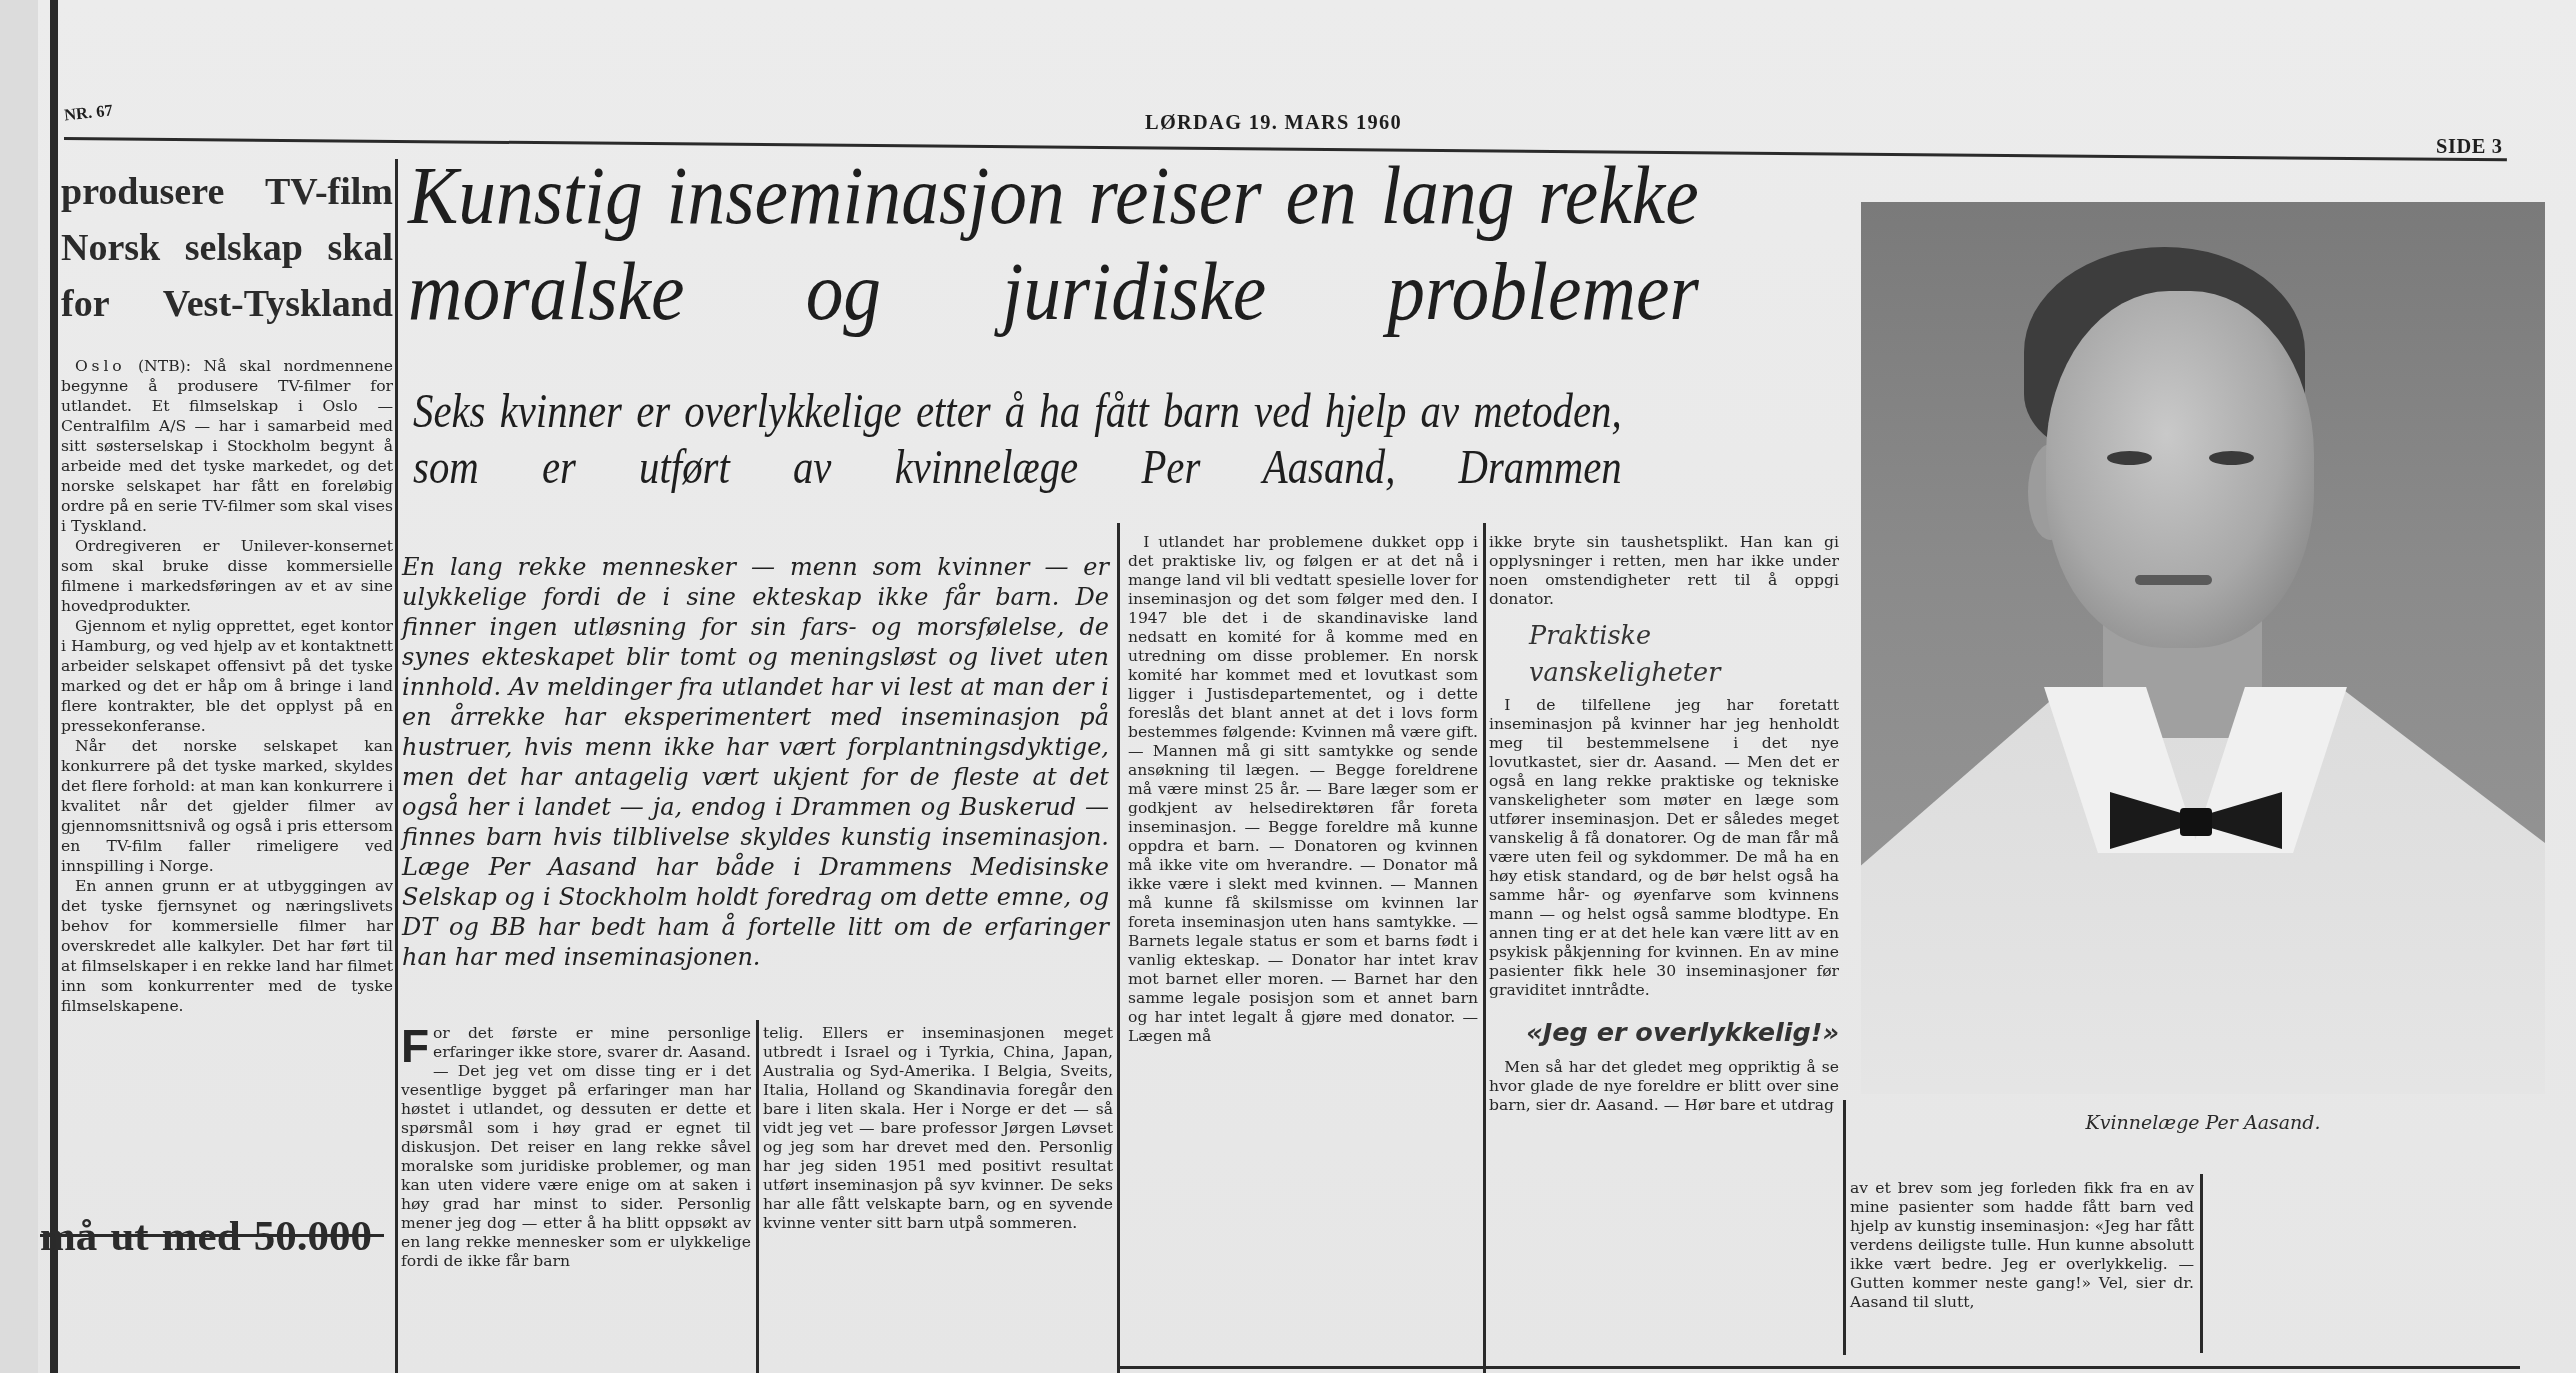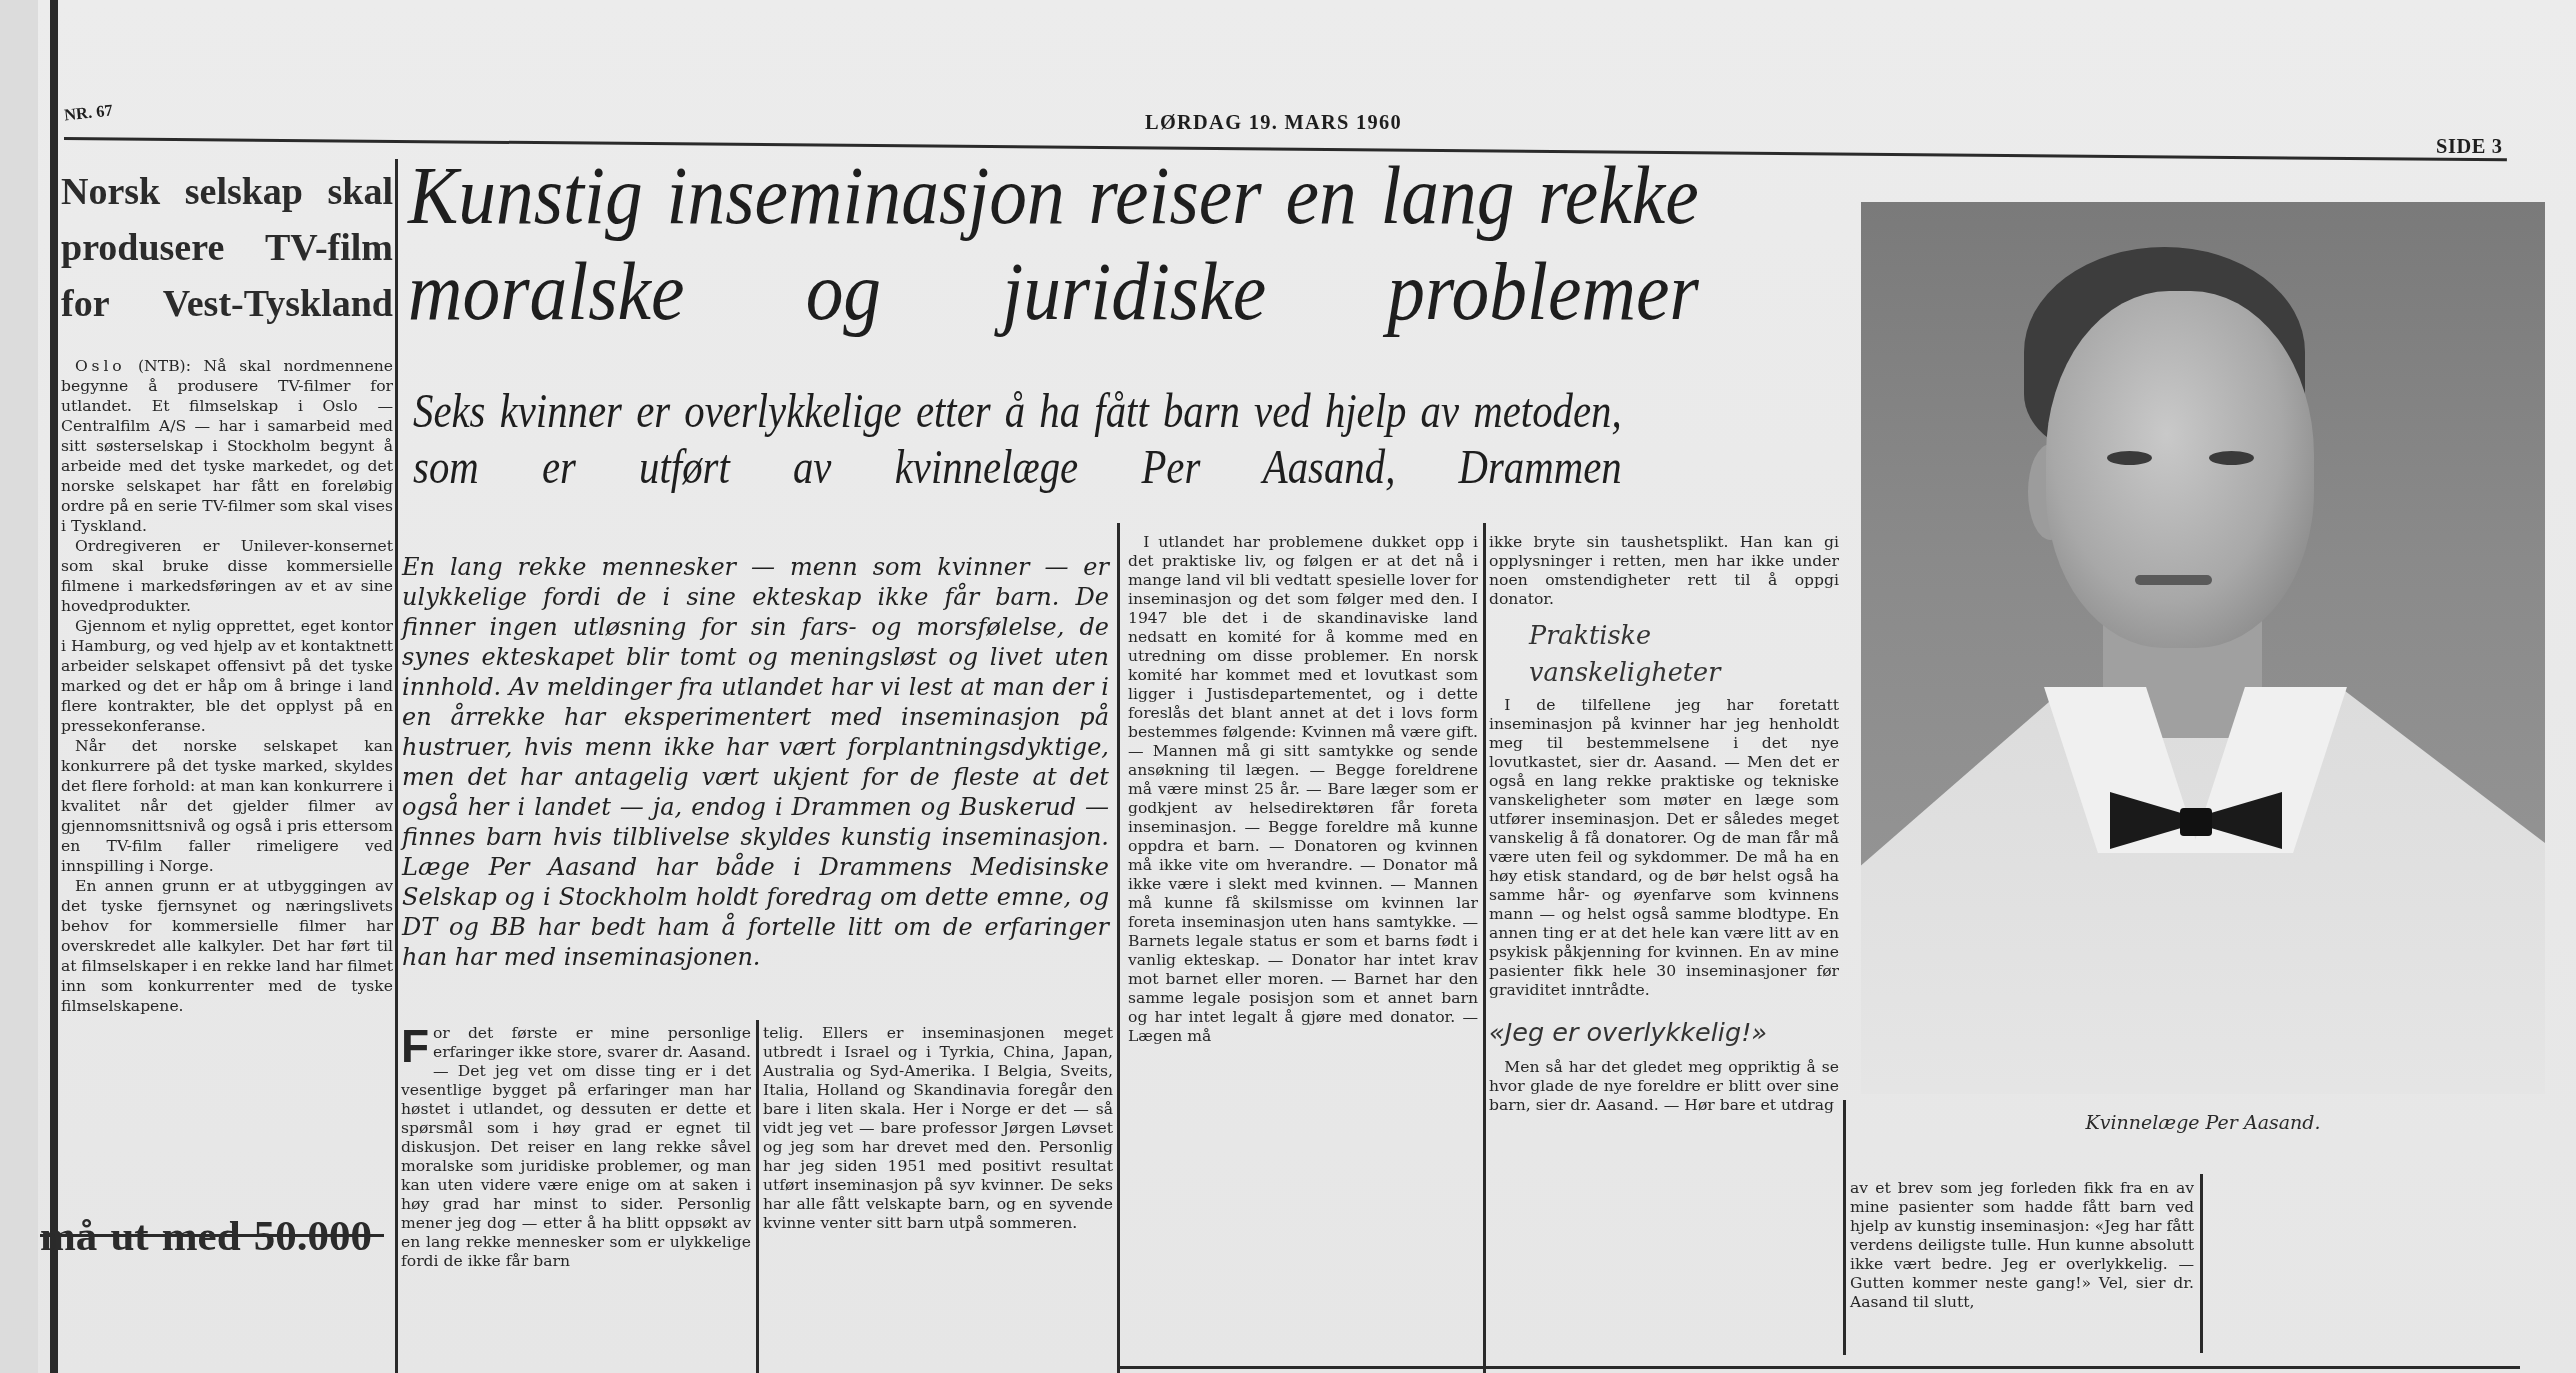--- a/index.html
+++ b/index.html
@@ -21,21 +21,21 @@
   .lc-head2{font-family:"Liberation Serif",serif;font-weight:bold;font-size:43px;line-height:61px;text-align:justify;text-align-last:justify;color:#2b2b2b;}
   .dateline-spaced{letter-spacing:3.8px;}
   .headline{position:absolute;left:408px;top:148px;width:1403px;font-family:"Liberation Serif",serif;font-style:italic;font-size:82px;line-height:96px;color:#1e1e1e;transform:scaleX(0.92);transform-origin:left;text-align:justify;text-align-last:justify;}
   .deck{position:absolute;left:413px;top:383px;width:1422px;font-family:"Liberation Serif",serif;font-style:italic;font-size:48px;line-height:56px;color:#1e1e1e;transform:scaleX(0.85);transform-origin:left;text-align:justify;text-align-last:justify;}
   .lede{position:absolute;left:402px;top:552px;width:707px;font-family:"DejaVu Serif",serif;font-style:italic;font-size:24px;line-height:30px;text-align:justify;color:#222;}
   .col{position:absolute;font-family:"DejaVu Serif",serif;font-size:15.6px;line-height:19px;text-align:justify;color:#262626;}
   .col p{margin:0;}
   .indent{text-indent:15.3px;}
   .dropcap{float:left;font-family:"Liberation Sans",sans-serif;font-weight:bold;font-size:46px;line-height:38px;margin:2.6px 3.8px 0 0;}
   .subhead{font-family:"DejaVu Serif",serif;font-style:italic;font-size:25.5px;line-height:37px;padding-left:40px;color:#333;}
-  .subhead-q{font-family:"DejaVu Sans",sans-serif;font-style:italic;font-size:25.5px;line-height:38px;color:#333;margin:12.8px 0 7.7px 0;}
+  .subhead-q{font-family:"DejaVu Sans",sans-serif;font-style:italic;font-size:25.5px;line-height:38px;text-align:right;color:#333;margin:12.8px 0 7.7px 0;font-weight:bold;}
   .photo{position:absolute;left:1861px;top:202px;width:684px;height:892px;background:radial-gradient(ellipse 40% 35% at 48% 34%,#a9a9a9 0%,#8c8c8c 45%,#6a6a6a 100%);overflow:hidden;}
   .photo .bg{position:absolute;inset:0;background:linear-gradient(180deg,#7a7a7a 0%,#8a8a8a 40%,#9a9a9a 100%);}
   .photo .hair{position:absolute;left:163px;top:45px;width:281px;height:210px;border-radius:50% 50% 30% 30%;background:#3d3d3d;}
   .photo .face{position:absolute;left:185px;top:89px;width:268px;height:357px;border-radius:46% 46% 44% 44%;background:radial-gradient(ellipse at 45% 40%,#c9c9c9 0%,#a8a8a8 55%,#777 100%);}
   .photo .ear{position:absolute;left:167px;top:242px;width:45px;height:96px;border-radius:50%;background:#9c9c9c;}
   .photo .eye1{position:absolute;left:246px;top:249px;width:45px;height:14px;border-radius:50%;background:#3a3a3a;}
   .photo .eye2{position:absolute;left:348px;top:249px;width:45px;height:14px;border-radius:50%;background:#3a3a3a;}
   .photo .mouth{position:absolute;left:274px;top:373px;width:77px;height:10.2px;border-radius:5.1px;background:#5a5a5a;}
   .photo .neck{position:absolute;left:242px;top:408px;width:159px;height:128px;background:#a0a0a0;}
   .photo .shirt{position:absolute;left:0;top:485px;width:684px;height:446px;background:linear-gradient(180deg,#dcdcdc 0%,#e6e6e6 100%);clip-path:polygon(0 40%,30% 0,70% 0,100% 35%,100% 100%,0 100%);}
@@ -63,22 +63,22 @@
   <div class="vrule" style="left:756px;top:1020px;height:353px;"></div>
   <div class="vrule" style="left:1117px;top:523px;height:850px;"></div>
   <div class="vrule" style="left:1483px;top:523px;height:850px;"></div>
   <div class="vrule" style="left:1843px;top:1100px;height:255px;"></div>
   <div class="vrule" style="left:2200px;top:1174px;height:179px;"></div>
   <div class="hrule" style="left:40px;top:1234px;width:344px;"></div>
   <div class="hrule" style="left:1117px;top:1366px;width:1403px;"></div>
 
   <div class="leftcol">
     <div class="lc-head">
+      <div>produsere TV-film</div>
       <div>Norsk selskap skal</div>
-      <div>produsere TV-film</div>
       <div>for Vest-Tyskland</div>
     </div>
     <div class="lc-body">
       <p><span class="dateline-spaced">Oslo</span> <span>(NTB): Nå skal nordmennene begynne å produsere TV-filmer for utlandet. Et filmselskap i Oslo — Centralfilm A/S — har i samarbeid med sitt søsterselskap i Stockholm begynt å arbeide med det tyske markedet, og det norske selskapet har fått en foreløbig ordre på en serie TV-filmer som skal vises i Tyskland.</span></p>
       <p>Ordregiveren er Unilever-konsernet som skal bruke disse kommersielle filmene i markedsføringen av et av sine hovedprodukter.</p>
       <p>Gjennom et nylig opprettet, eget kontor i Hamburg, og ved hjelp av et kontaktnett arbeider selskapet offensivt på det tyske marked og det er håp om å bringe i land flere kontrakter, ble det opplyst på en pressekonferanse.</p>
       <p>Når det norske selskapet kan konkurrere på det tyske marked, skyldes det flere forhold: at man kan konkurrere i kvalitet når det gjelder filmer av gjennomsnittsnivå og også i pris ettersom en TV-film faller rimeligere ved innspilling i Norge.</p>
       <p>En annen grunn er at utbyggingen av det tyske fjernsynet og næringslivets behov for kommersielle filmer har overskredet alle kalkyler. Det har ført til at filmselskaper i en rekke land har filmet inn som konkurrenter med de tyske filmselskapene.</p>
     </div>
   </div>

